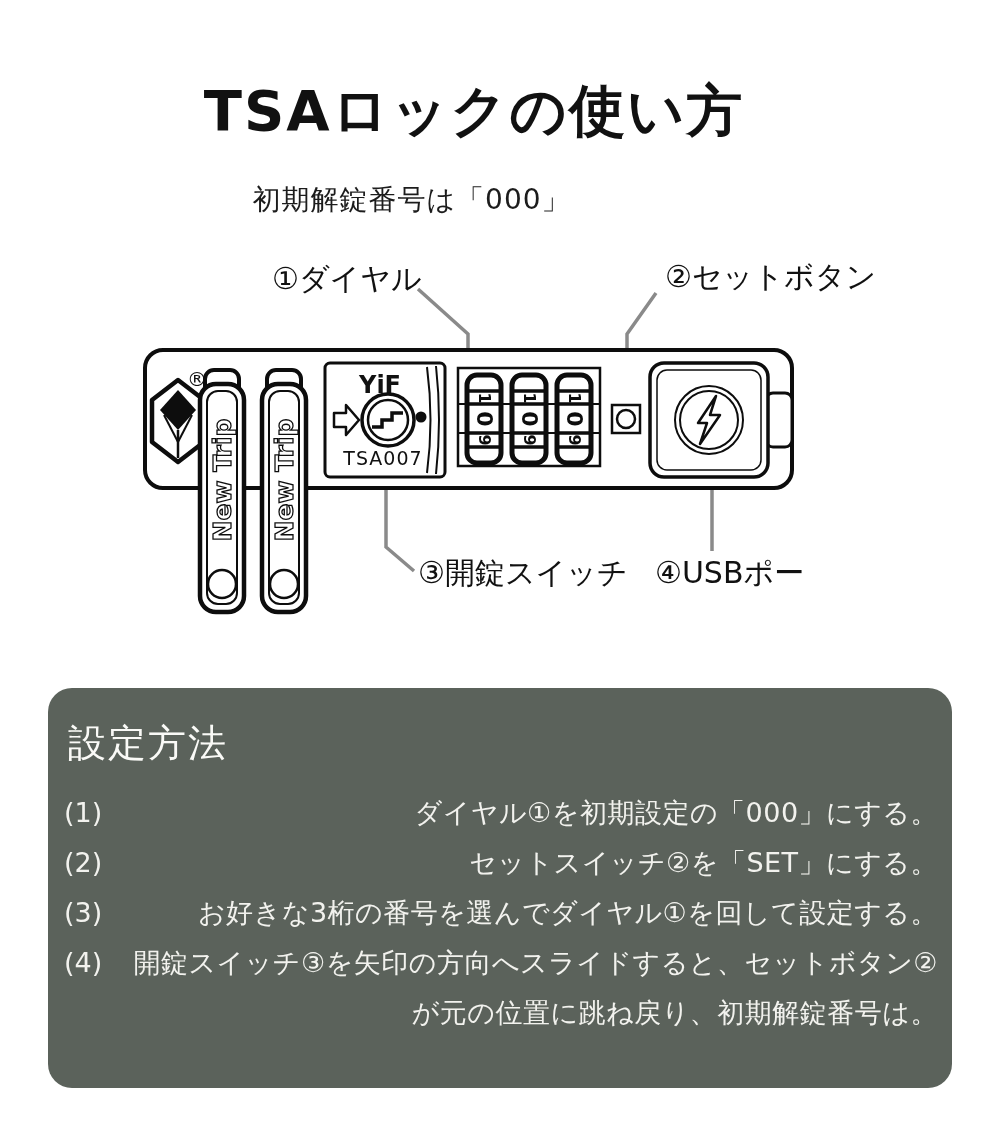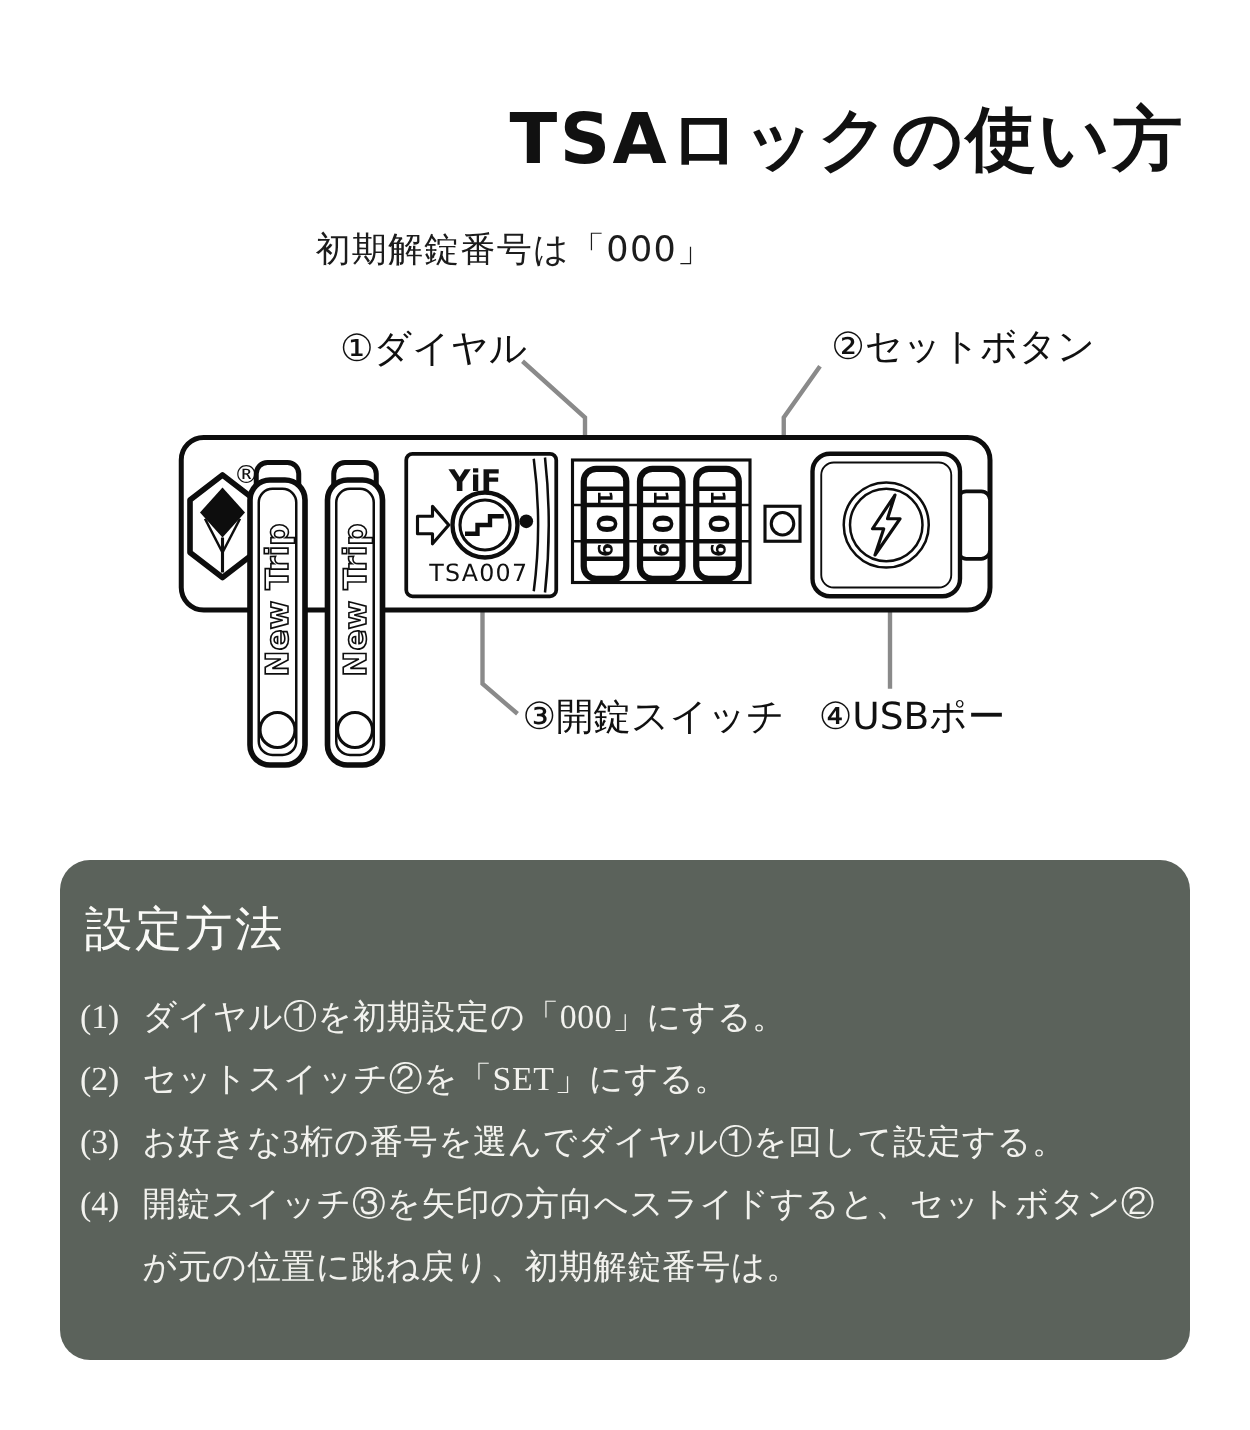--- a/index.html
+++ b/index.html
@@ -1,34 +1,34 @@
 <!DOCTYPE html>
 <html><head>
 <meta charset="utf-8">
 <style>
   html,body{margin:0;padding:0;background:#ffffff;}
   *{box-sizing:border-box;}
   body{font-family:"DejaVu Sans","Liberation Sans",sans-serif;}
   #page{position:relative;width:1000px;height:1144px;background:#ffffff;overflow:hidden;margin:0 auto;}
 
-  .title{position:absolute;left:0;top:74px;width:948px;text-align:right;
+  .title{position:absolute;left:0;top:74px;width:948px;text-align:center;
          font-size:56px;font-weight:bold;color:#111;letter-spacing:2px;}
   .subtitle{position:absolute;left:0;top:181px;width:823px;text-align:center;
          font-size:28px;font-weight:500;color:#1c1c1c;letter-spacing:1px;}
 
   .diagram-svg{position:absolute;left:0;top:250px;width:1000px;height:380px;}
 
   .inst-box{position:absolute;left:48px;top:688px;width:904px;height:400px;
-            border-radius:24px;background:#5b625b;color:#f4f4f1;font-family:Liberation Serif, serif;}
+            border-radius:24px;background:#5b625b;color:#f4f4f1;}
   .inst-heading{position:absolute;left:20px;top:30px;font-size:38px;font-weight:500;
             color:#fafaf7;letter-spacing:2px;}
   .inst-list{position:absolute;left:14px;top:100px;width:876px;}
   .inst-item{display:flex;align-items:flex-start;font-size:27px;line-height:50px;color:#f2f2ee;}
   .inst-num{flex:0 0 52px;text-align:left;padding-left:2px;}
-  .inst-text{flex:1;letter-spacing:0.5px;}
+  .inst-text{flex:1;letter-spacing:0.5px;text-align:right;}
 </style>
 </head>
 <body>
 
 <div id="page">
 
   <div class="title">TSAロックの使い方</div>
   <div class="subtitle">初期解錠番号は「000」</div>
 
   <svg class="diagram-svg" viewBox="0 250 1000 380" font-family="DejaVu Sans, Liberation Sans, sans-serif">

